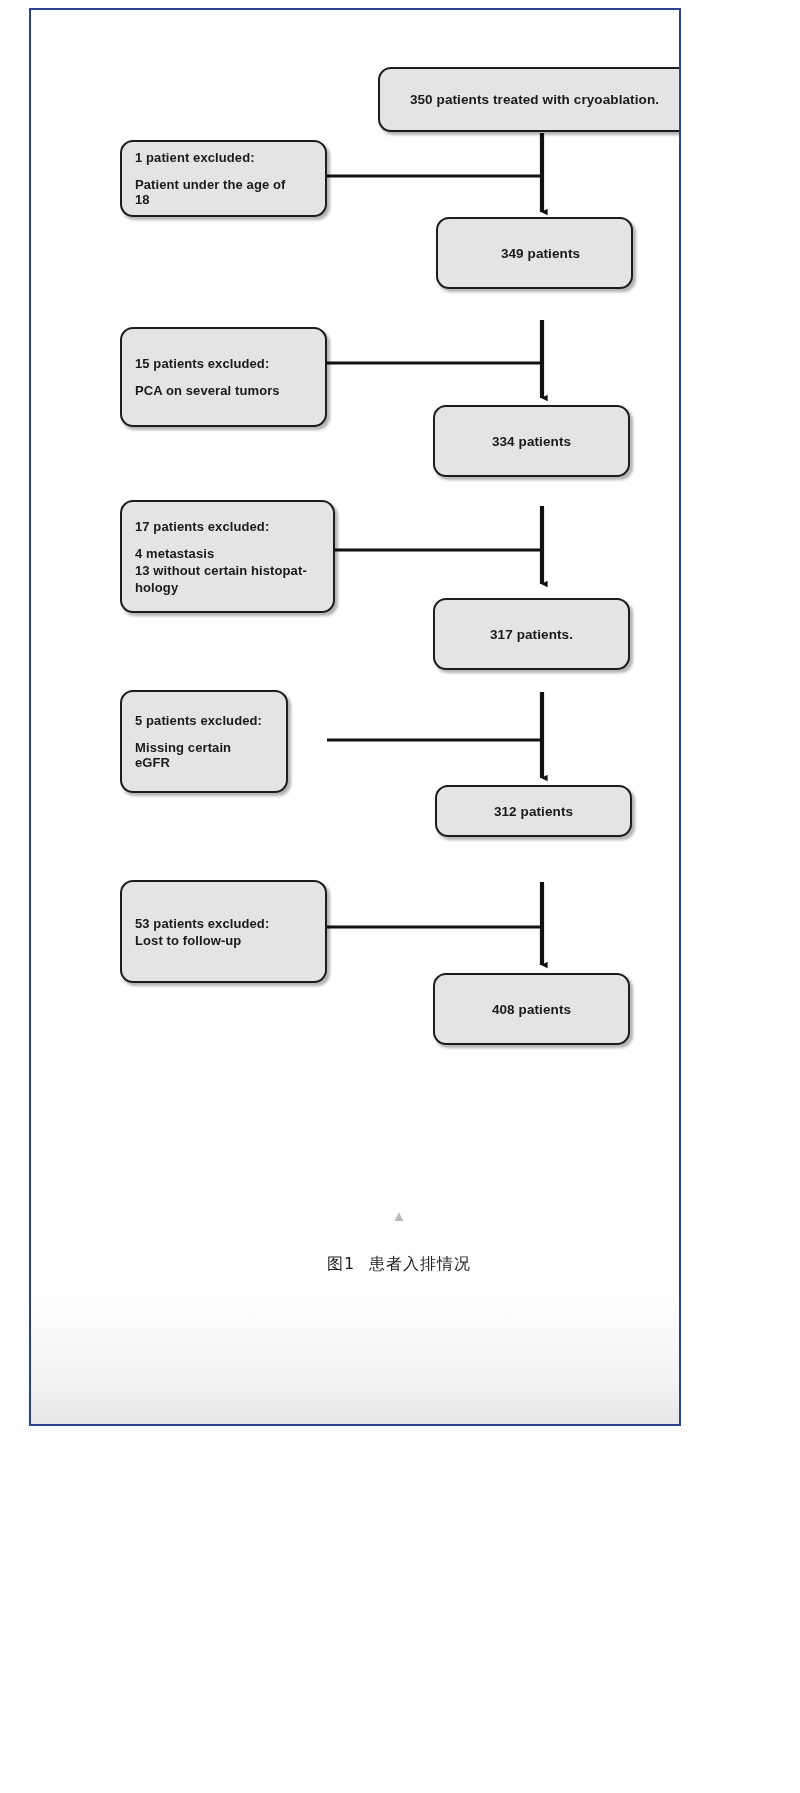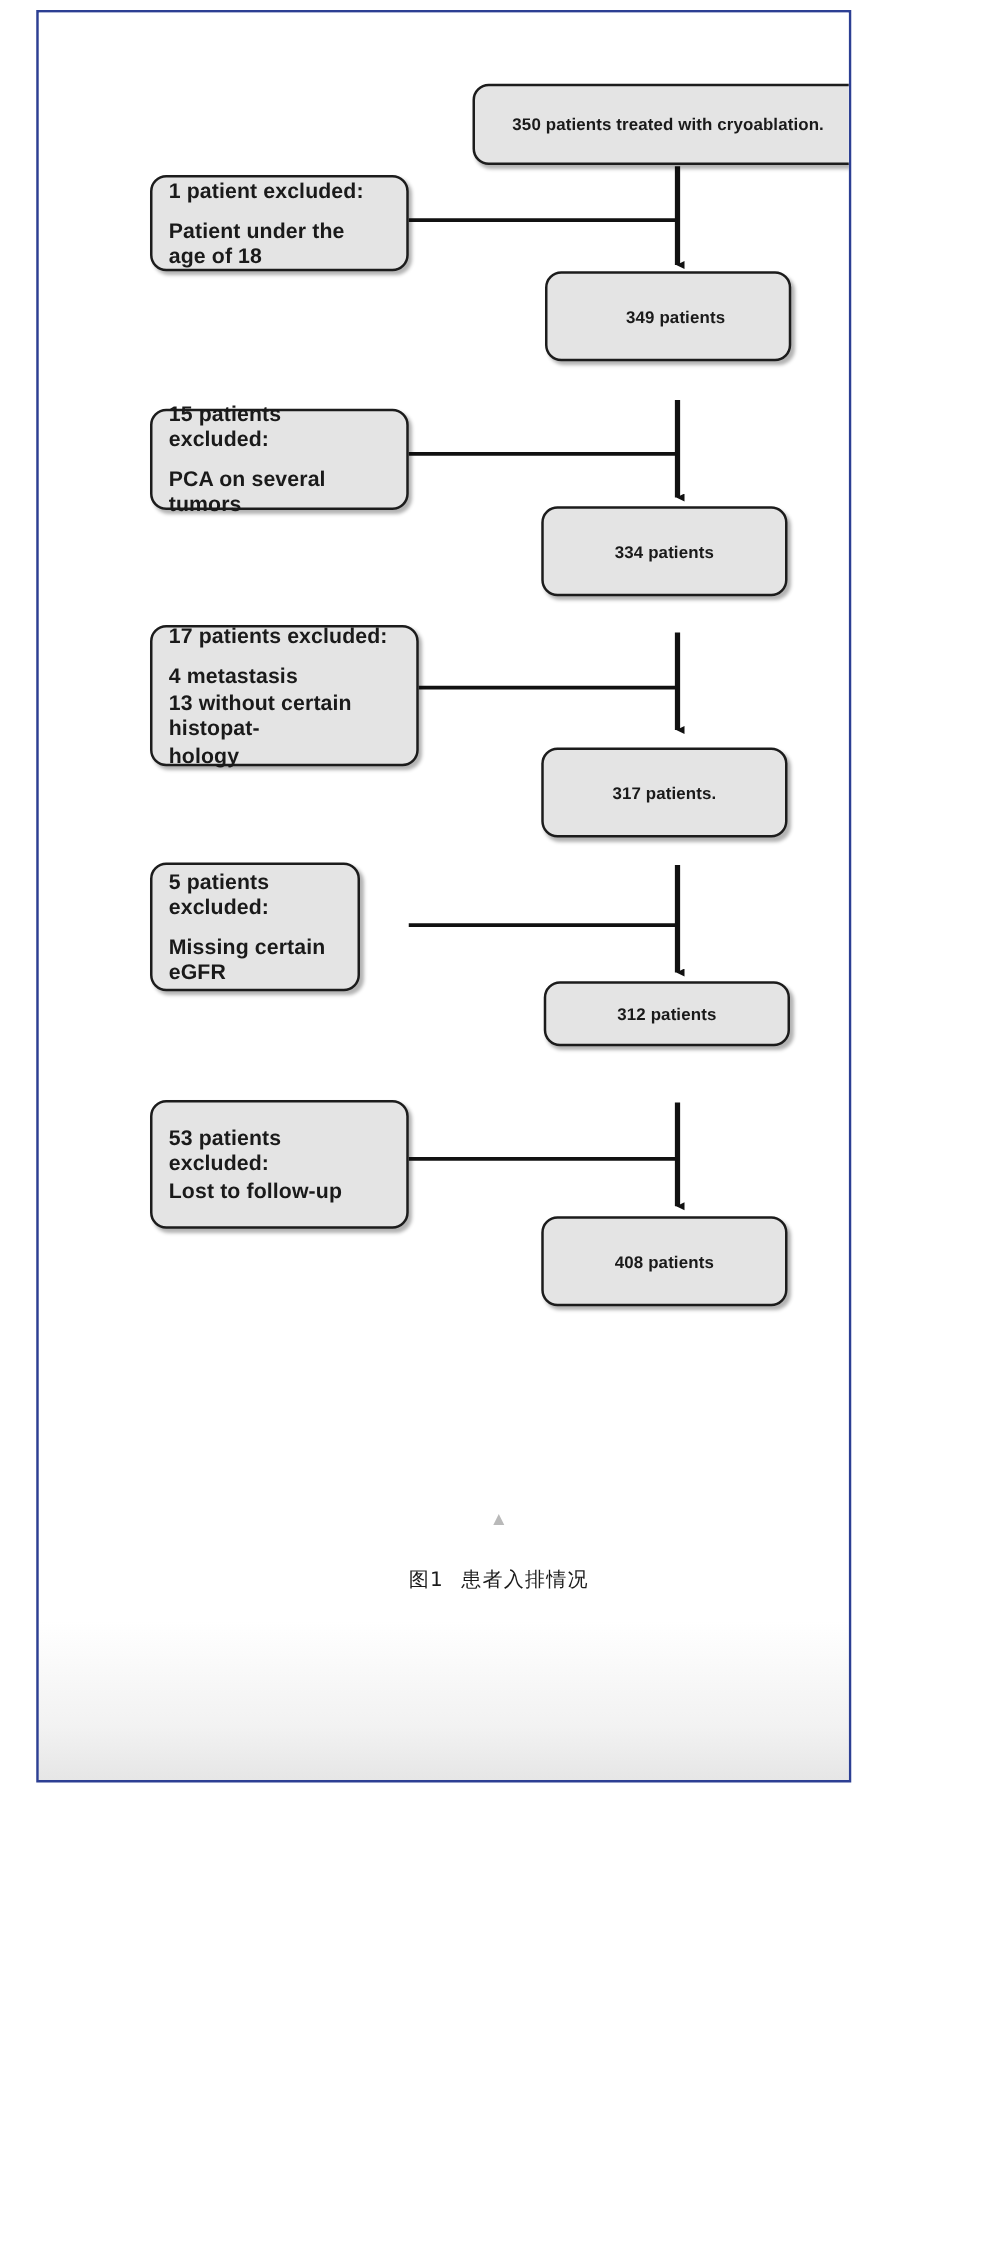--- a/index.html
+++ b/index.html
@@ -64,21 +64,21 @@
   .node.main {
     align-items: center;
     text-align: center;
     font-size: 13.5px;
   }
   .node.excl {
     align-items: flex-start;
     text-align: left;
     padding-left: 13px;
     padding-right: 23px;
-    font-size: 17px;
+    font-size: 13px;
   }
   .node .line { display: block; }
   .node.excl .line + .line { margin-top: 2px; }
   .node.excl .line.gap { margin-top: 12px; }
 
   
   #connectors {
     position: absolute;
     left: 0; top: 0;
     width: 648px; height: 1414px;
@@ -161,21 +161,21 @@
 
       <div class="node main" style="left:358px; top:963px; width:197px; height:72px;">
         <span class="line">408 patients</span>
       </div>
 
       <div class="node excl" style="left:45px; top:130px; width:207px; height:77px;">
         <span class="line">1 patient excluded:</span>
         <span class="line gap">Patient under the age of 18</span>
       </div>
 
-      <div class="node excl" style="left:45px; top:317px; width:207px; height:81px;">
+      <div class="node excl" style="left:45px; top:317px; width:207px; height:100px;">
         <span class="line">15 patients excluded:</span>
         <span class="line gap">PCA on several tumors</span>
       </div>
 
       <div class="node excl" style="left:45px; top:490px; width:215px; height:113px;">
         <span class="line">17 patients excluded:</span>
         <span class="line gap">4 metastasis</span>
         <span class="line">13 without certain histopat-</span>
         <span class="line">hology</span>
       </div>

